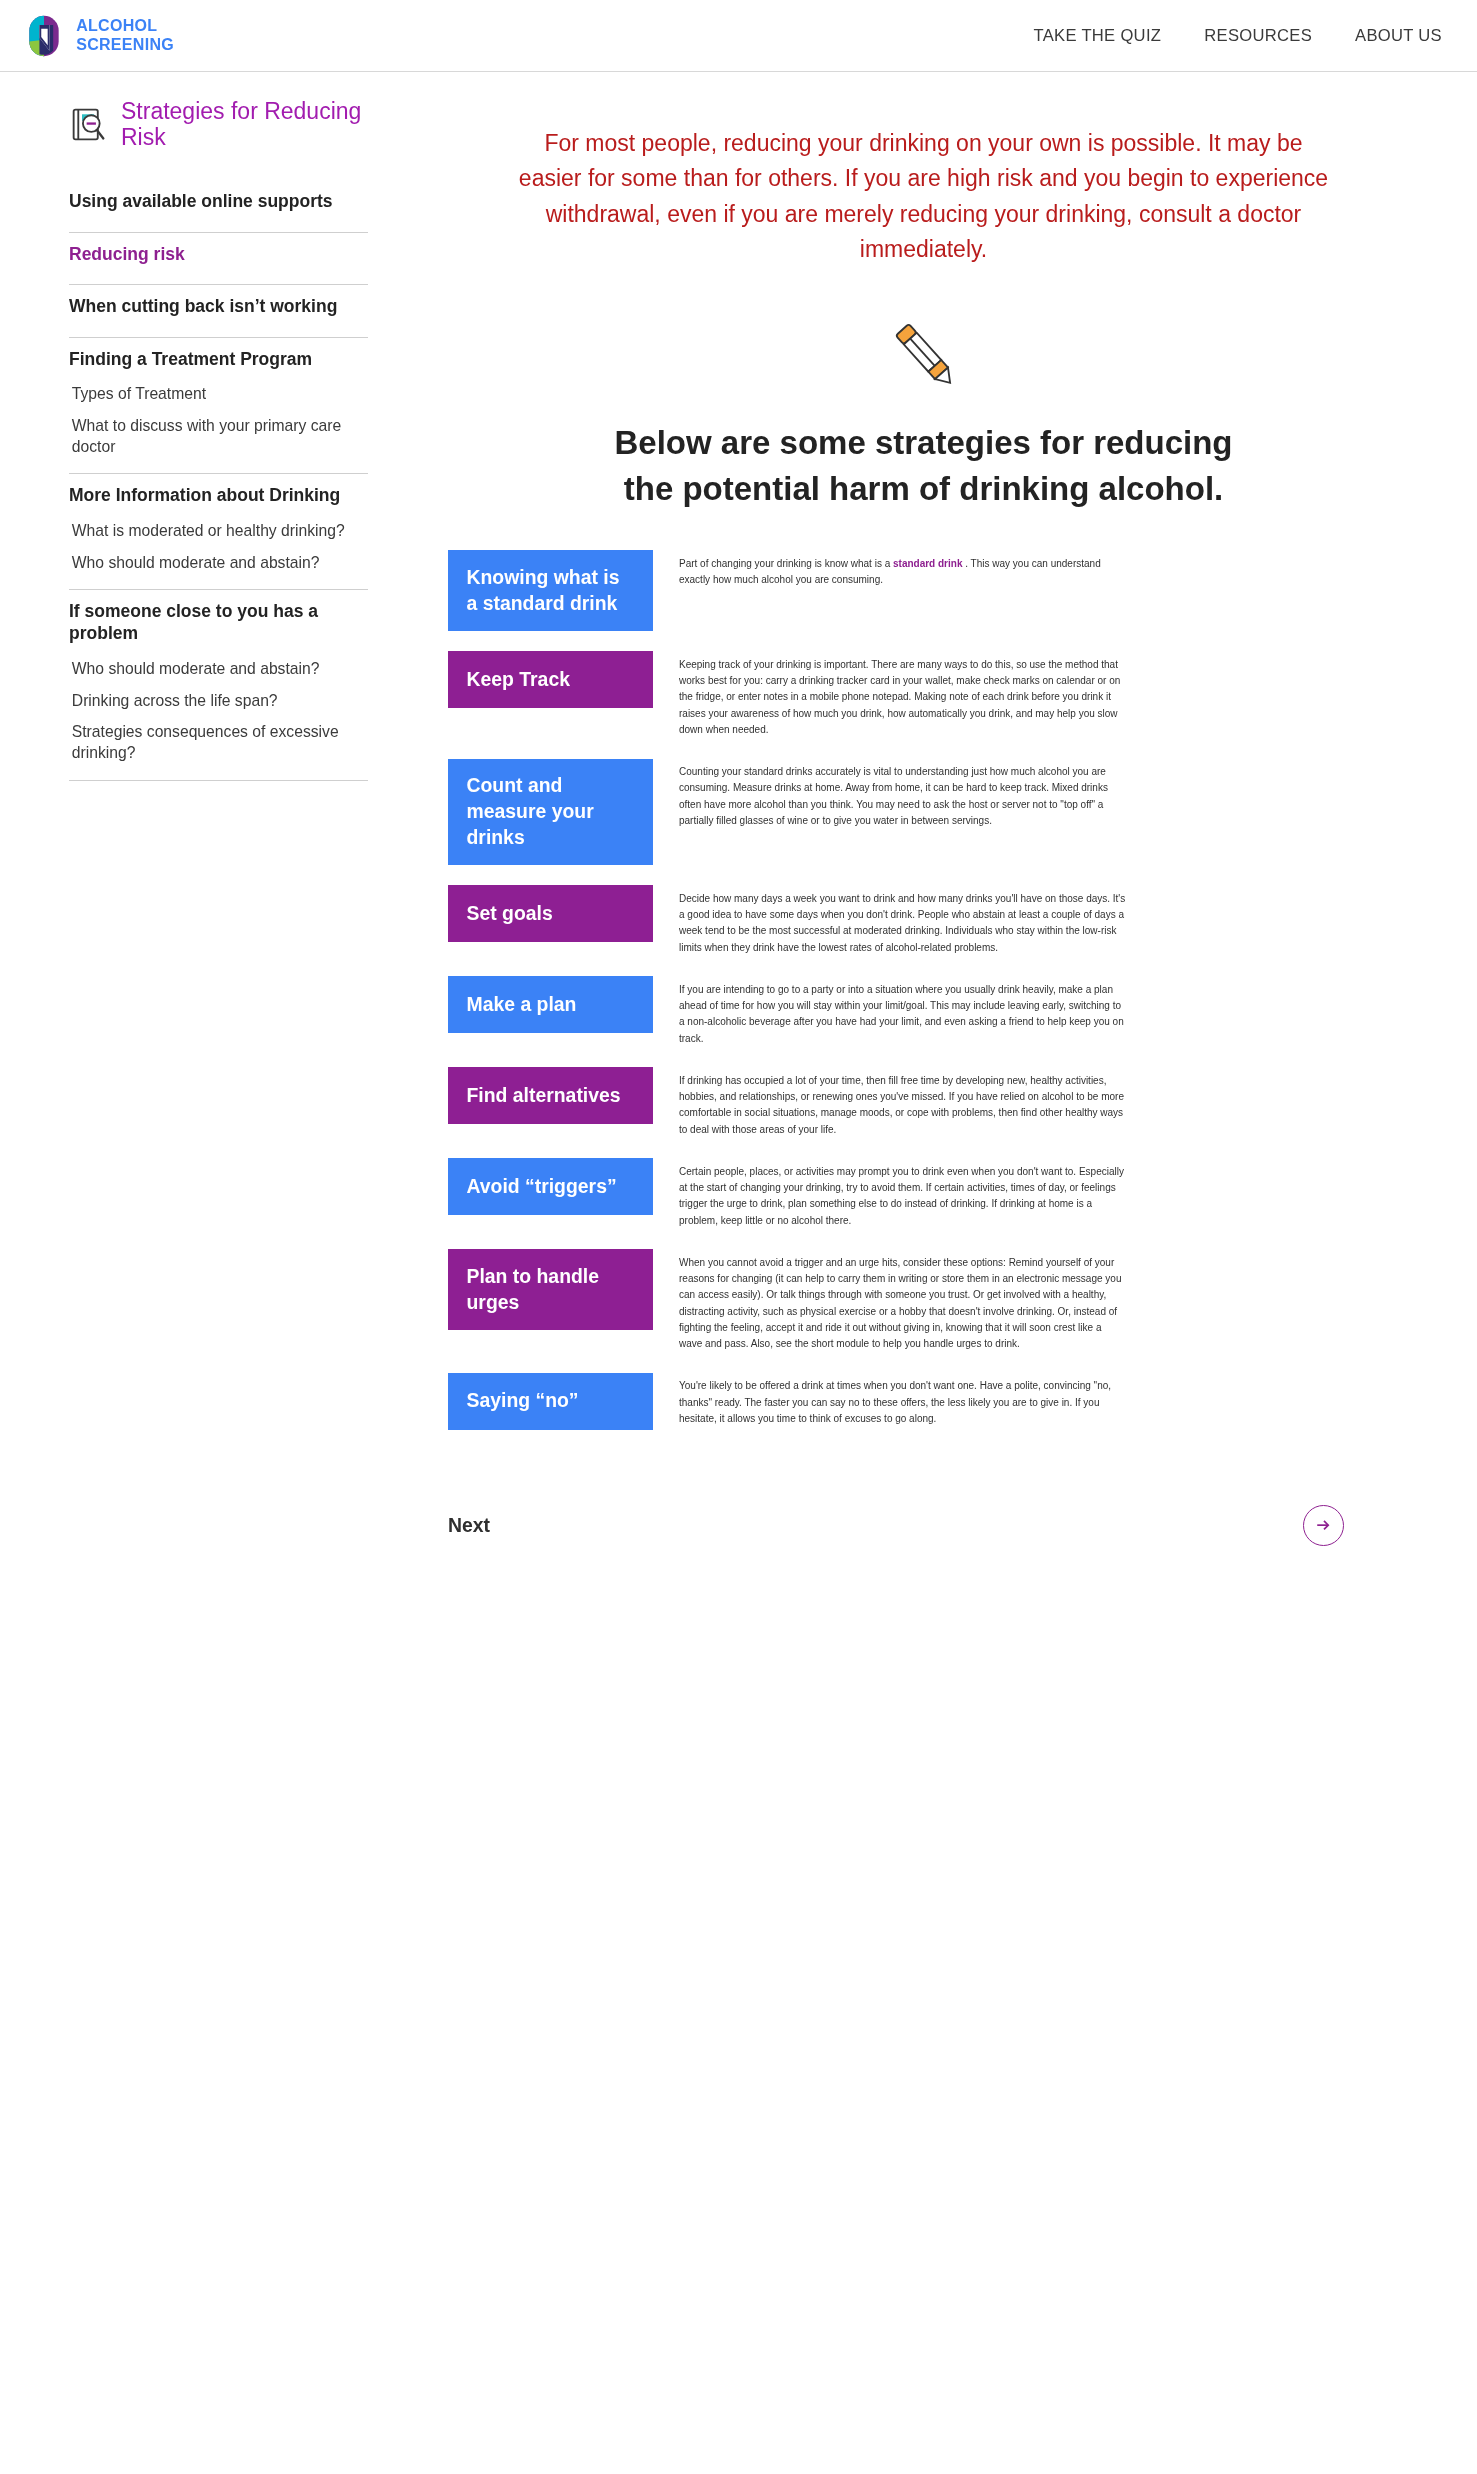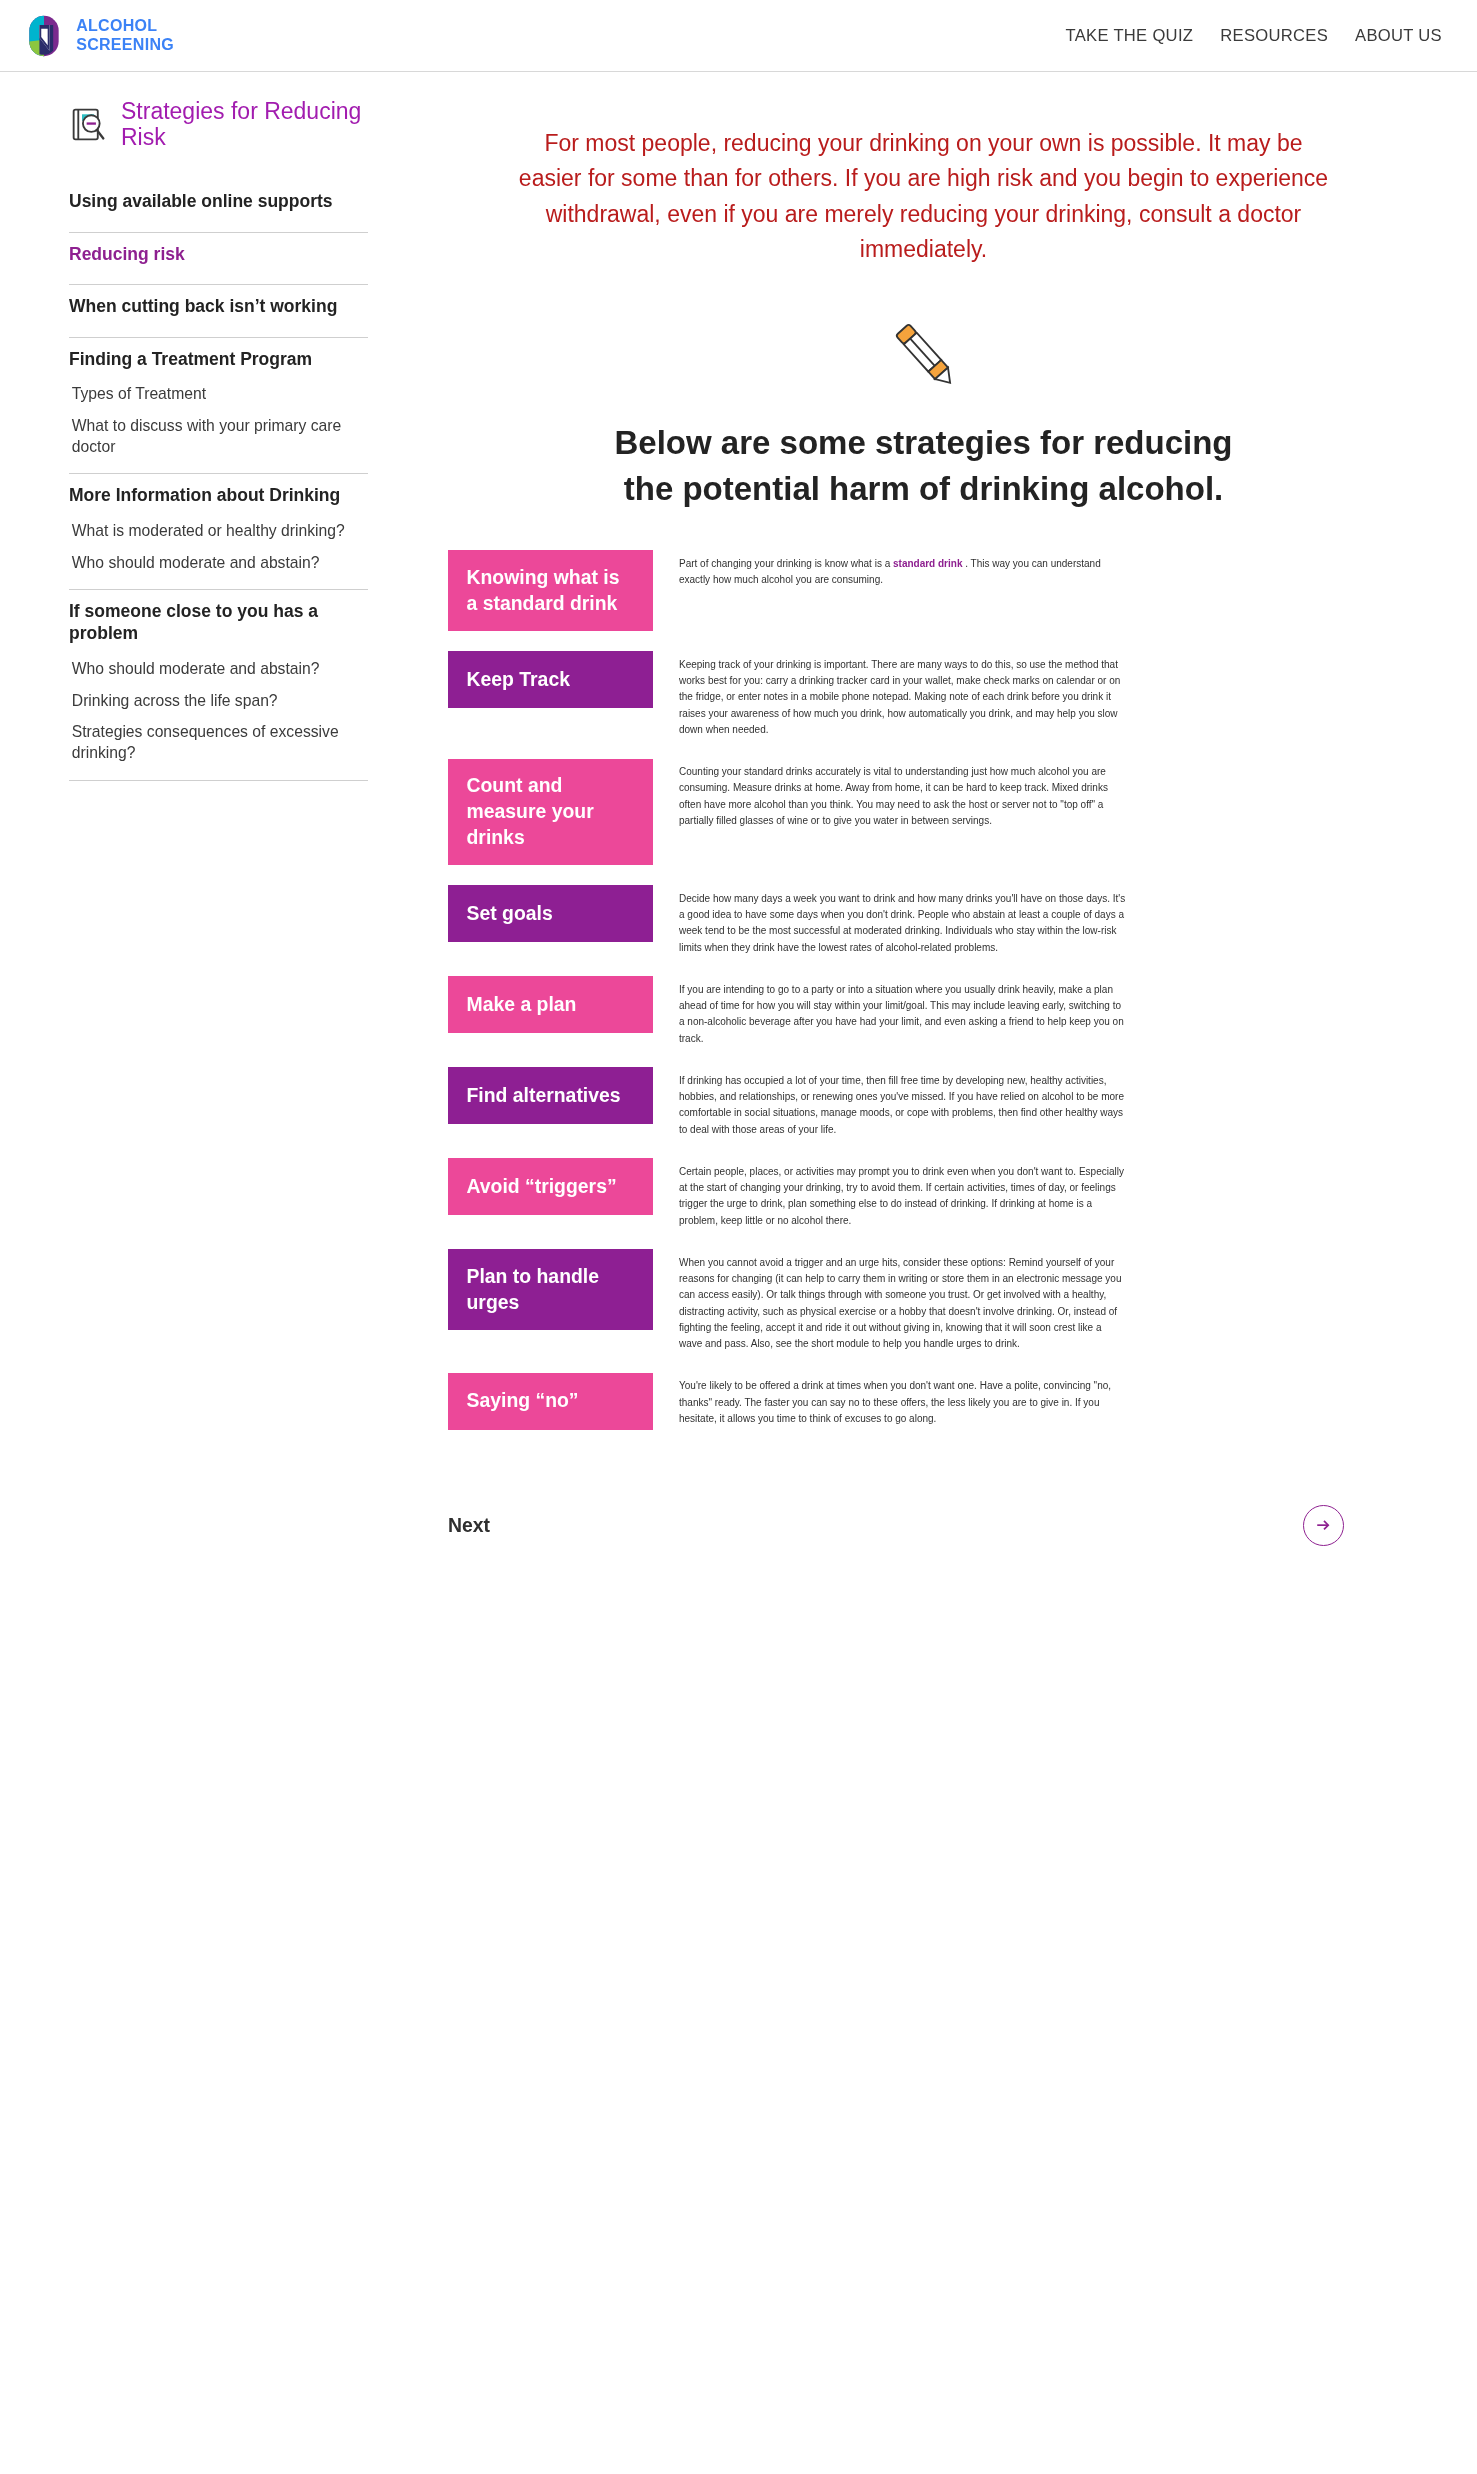--- a/index.html
+++ b/index.html
@@ -30,21 +30,21 @@
     font-weight: bold;
     line-height: 1.18;
     letter-spacing: 0.3px;
     color: #3b82f6;
     text-transform: uppercase;
   }
   .nav {
     margin-left: auto;
     display: flex;
     align-items: center;
-    gap: 27px;
+    gap: 43px;
   }
   .nav-item {
     font-size: 16.6px;
     letter-spacing: 0.3px;
     color: #3a3a3a;
     cursor: pointer;
     white-space: nowrap;
   }
 
   
@@ -128,21 +128,21 @@
     width: 205px;
     min-height: 57px;
     padding: 14.8px 18.5px;
     color: #ffffff;
     font-size: 19.4px;
     font-weight: bold;
     line-height: 1.32;
     display: flex;
     align-items: center;
   }
-  .chip.navy { background: #ec4899; }
+  .chip.navy { background: #3b82f6; }
   .chip.purple { background: #8e1f93; }
   .strategy-body {
     flex: 1;
     font-size: 10px;
     line-height: 1.63;
     color: #313131;
     padding-top: 5.5px;
     max-width: 448px;
   }
   .inline-link {

